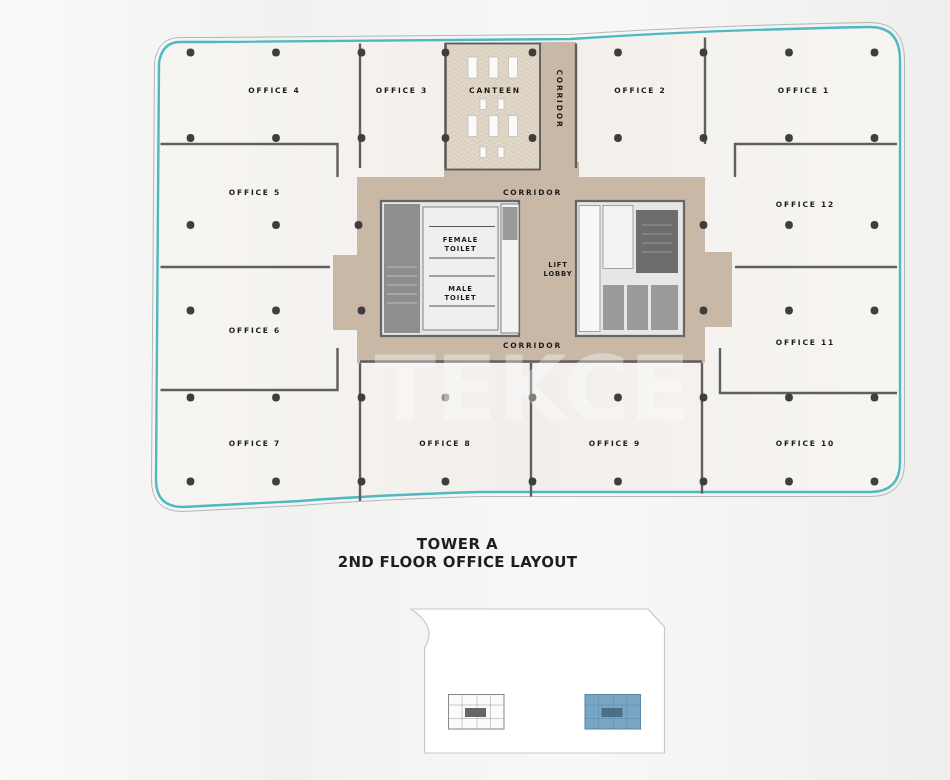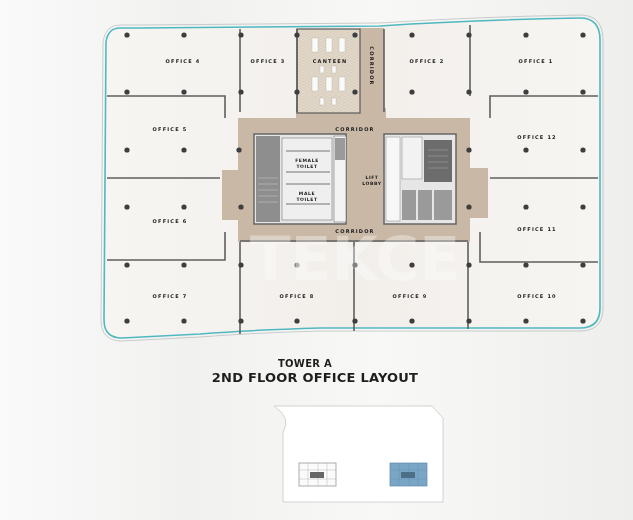--- a/index.html
+++ b/index.html
@@ -4,21 +4,21 @@
 <style>
   html, body { margin:0; padding:0; }
   body { width:633px; height:520px; background:#f6f6f5; position:relative; overflow:hidden; font-family:"Liberation Sans", sans-serif; }
   .bg { position:absolute; inset:0; background:linear-gradient(90deg,#fafafa 0%,#f1f1f0 30%,#f8f8f7 60%,#eeeeed 100%); }
   .plan { position:absolute; left:0; top:0; }
   .lbl { position:absolute; font-family:"DejaVu Sans", sans-serif; font-weight:bold; font-size:5px; letter-spacing:1.2px; color:#1a1a1a; white-space:nowrap; transform:translate(-50%,-50%); }
   .lbl.vert { writing-mode:vertical-rl; }
   .lbl.small { font-size:4.5px; letter-spacing:0.6px; text-align:center; line-height:6px; }
   .title { position:absolute; left:0; width:610px; text-align:center; font-family:"DejaVu Sans", sans-serif; font-weight:bold; color:#1e1e1e; }
   .title.t1 { top:358px; font-size:10px; letter-spacing:0.3px; }
-  .title.t2 { top:370px; font-size:13px; letter-spacing:0.2px;margin-left:10px; }
+  .title.t2 { top:370px; font-size:10px; letter-spacing:0.2px; }
   .keyplan { position:absolute; left:0; top:0; }
 </style>
 </head>
 <body>
 
 <div class="bg"></div>
 
 <svg class="plan" width="633" height="520" viewBox="0 0 633 520">
   <defs>
     <linearGradient id="offg" x1="0" y1="0" x2="1" y2="0">

